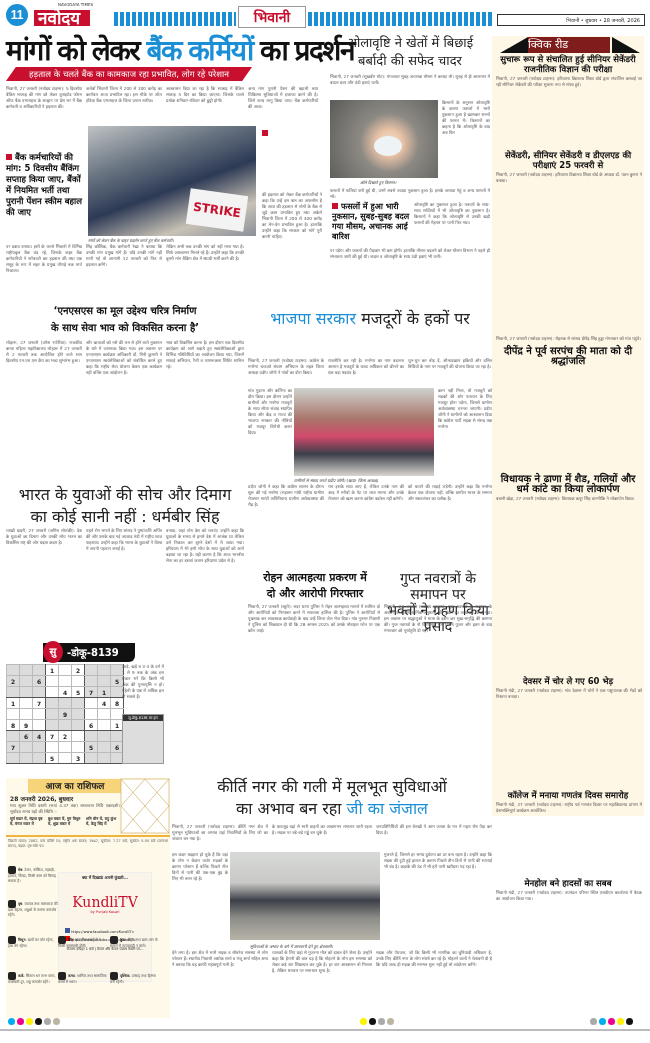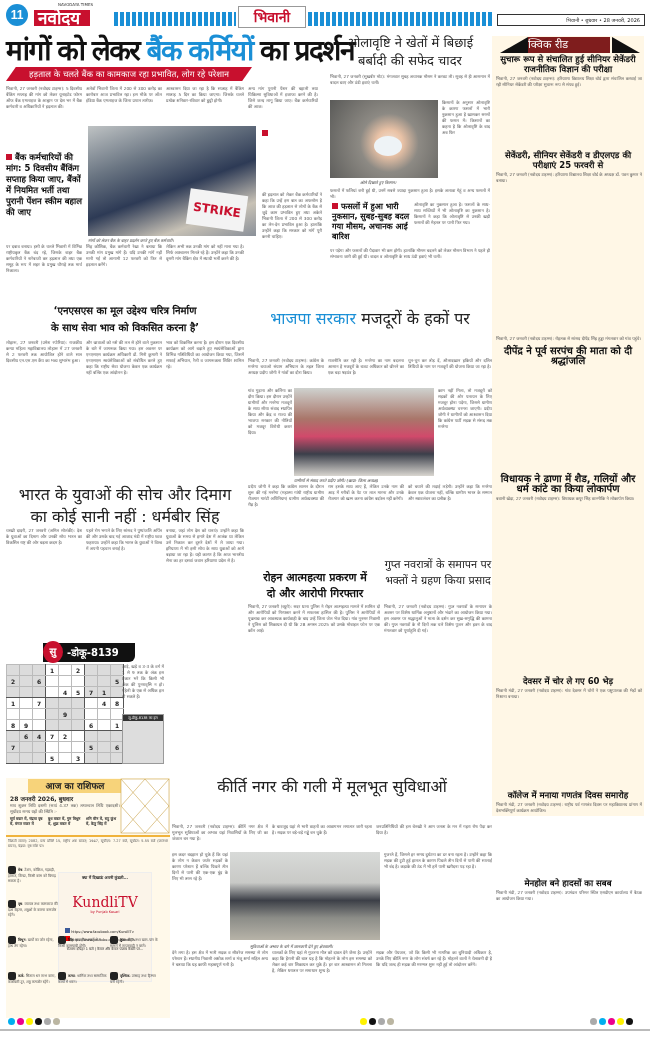--- a/index.html
+++ b/index.html
@@ -275,28 +275,29 @@
 <div class="col txt" style="left:248px;top:484px;width:76px;height:48px">प्रदीप जोगी ने कहा कि कांग्रेस शासन के दौरान शुरू की गई मनरेगा (महात्मा गांधी राष्ट्रीय ग्रामीण रोजगार गारंटी अधिनियम) ग्रामीण अर्थव्यवस्था की रीढ़ है।</div>
 <div class="col txt" style="left:328px;top:484px;width:76px;height:48px">राम इसके साथ आए हैं, लेकिन उनके नाम की आड़ में गरीबों के पेट पर लात मारना और उनके रोजगार को खत्म करना कांग्रेस बर्दाश्त नहीं करेगी।</div>
 <div class="col txt" style="left:408px;top:484px;width:84px;height:48px">को बचाने की लड़ाई लड़ेगी। उन्होंने कहा कि मनरेगा केवल एक योजना नहीं, बल्कि ग्रामीण भारत के सम्मान और स्वावलंबन का प्रतीक है।</div>
 
 <div class="abs hl" style="left:248px;top:570px;width:134px;font-size:11px;line-height:16px">
   <div>रोहन आत्महत्या प्रकरण में</div>
   <div>दो और आरोपी गिरफ्तार</div>
 </div>
 <div class="col txt" style="left:248px;top:604px;width:132px;height:150px"><span>भिवानी, 27 जनवरी (ब्यूरो): सदर थाना पुलिस ने रोहन आत्महत्या मामले में शामिल दो और आरोपियों को गिरफ्तार करने में सफलता हासिल की है।</span> पुलिस ने आरोपियों से पूछताछ कर आवश्यक कार्यवाही के बाद उन्हें जिला जेल भेज दिया। गांव नूनसर निवासी ने पुलिस को शिकायत दी थी कि 28 अगस्त 2025 को उसके मोबाइल फोन पर एक कॉल आई।</div>
 
-<div class="abs hl-light" style="left:384px;top:557px;width:108px;font-size:11px;line-height:16px">
+<div class="abs hl-light" style="left:384px;top:570px;width:108px;font-size:14px;line-height:16px">
   <div>गुप्त नवरात्रों के समापन पर</div>
   <div>भक्तों ने ग्रहण किया प्रसाद</div>
 </div>
 <div class="col txt" style="left:384px;top:604px;width:108px;height:150px"><span>भिवानी, 27 जनवरी (नवोदय टाइम्स): गुप्त नवरात्रों के समापन के अवसर पर विशेष धार्मिक अनुष्ठानों और भंडारे का आयोजन किया गया।</span> इस अवसर पर श्रद्धालुओं ने माता के दर्शन कर सुख-समृद्धि की कामना की। गुप्त नवरात्रों के नौ दिनों तक चले विशेष पूजन और हवन के बाद मंगलवार को पूर्णाहुति दी गई।</div>
 
 <div class="abs hl-light" style="left:172px;top:776px;width:320px;font-size:16px;line-height:22px">
   <div>कीर्ति नगर की गली में मूलभूत सुविधाओं</div>
+  <div><span>का अभाव बन रहा</span> <span style="color:#1a8fd6">जी का जंजाल</span></div>
 </div>
 <div class="col txt" style="left:172px;top:824px;width:96px;height:24px">भिवानी, 27 जनवरी (नवोदय टाइम्स): कीर्ति नगर क्षेत्र में मूलभूत सुविधाओं का अभाव यहां निवासियों के लिए जी का जंजाल बन गया है।</div>
 <div class="col txt" style="left:272px;top:824px;width:100px;height:24px">के बावजूद यहां से भारी वाहनों का आवागमन लगातार जारी रहता है। सड़क पर बड़े-बड़े गड्ढे बन चुके हैं।</div>
 <div class="col txt" style="left:376px;top:824px;width:116px;height:24px">जनप्रतिनिधियों की इस बेरुखी ने आम जनता के मन में गहरा रोष पैदा कर दिया है।</div>
 <div class="col txt" style="left:172px;top:852px;width:56px;height:92px">इस कदर बदहाल हो चुके हैं कि यहां के लोग न केवल जर्जर सड़कों के कारण परेशान हैं बल्कि पिछले तीन दिनों से पानी की एक-एक बूंद के लिए भी तरस रहे हैं।</div>
 <div class="photo" style="left:230px;top:852px;width:150px;height:88px;background:linear-gradient(180deg,#d8dad8 0%,#c8c9c6 35%,#3c3f47 55%,#8c8d88 75%,#b7b3a8 100%)"></div>
 <div class="abs caption" style="left:250px;top:944px">सुविधाओं के अभाव के बारे में जानकारी देते हुए क्षेत्रवासी।</div>
 <div class="col txt" style="left:384px;top:852px;width:108px;height:92px">गुजरते हैं, जिससे हर समय दुर्घटना का डर बना रहता है। उन्होंने कहा कि सड़क की टूटी हुई हालत के कारण पिछले तीन दिनों से पानी की सप्लाई भी बंद है। कड़ाके की ठंड में भी हमें पानी खरीदना पड़ रहा है।</div>
 <div class="col txt" style="left:172px;top:950px;width:96px;height:64px">देने लगा है। इस क्षेत्र में भारी सड़क व सीवरेज समस्या से लोग परेशान हैं। स्थानीय निवासी अशोक शर्मा व मंजू शर्मा सहित अन्य ने बताया कि यह काफी महत्वपूर्ण गली है।</div>
 <div class="col txt" style="left:272px;top:950px;width:100px;height:64px">चालकों के लिए यहां से गुजरना मौत को दावत देने जैसा है। उन्होंने कहा कि हैरानी की बात यह है कि मोहल्ले के लोग इस समस्या को लेकर कई बार शिकायत कर चुके हैं। हर बार आश्वासन तो मिलता है, लेकिन धरातल पर समाधान शून्य है।</div>

